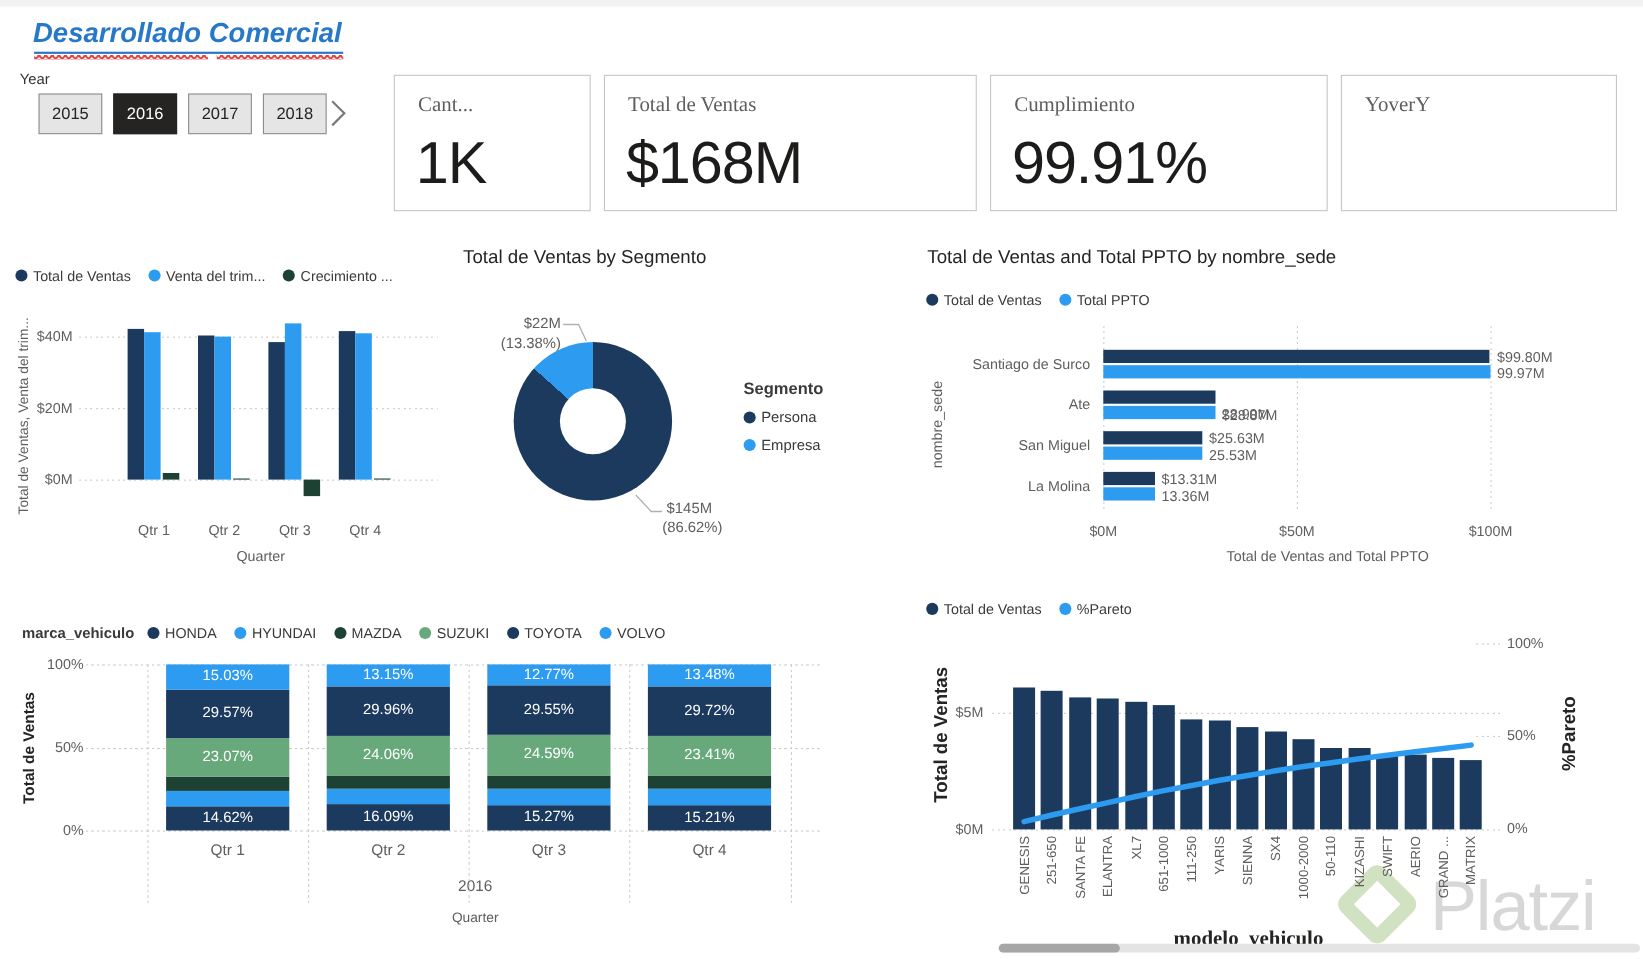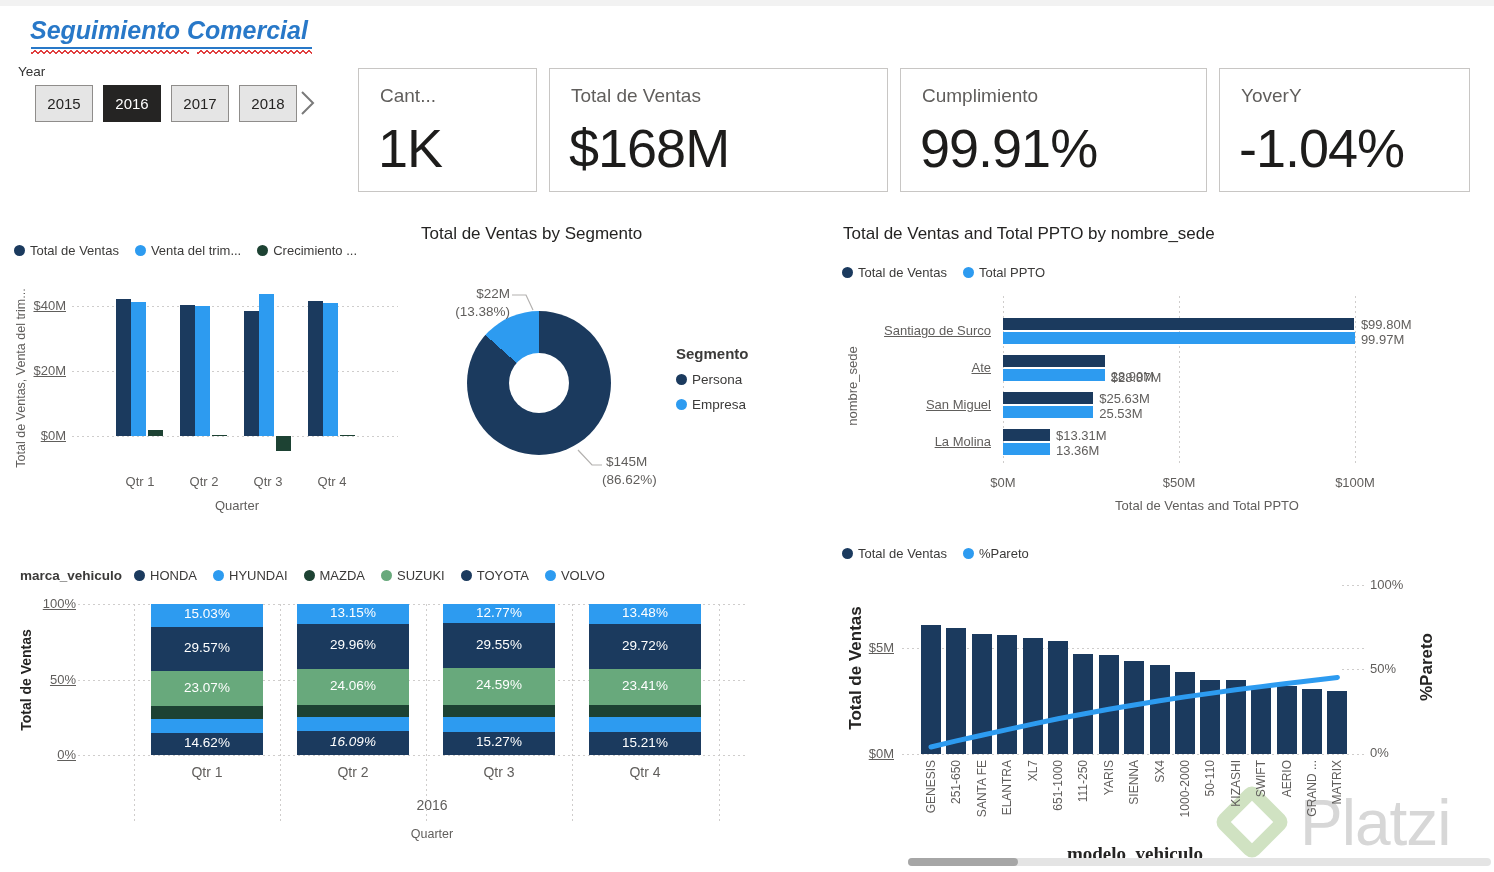--- a/index.html
+++ b/index.html
@@ -17,32 +17,32 @@
           border-bottom:2px solid #1f3864;padding:0 10px 2px 2px;white-space:nowrap;}
   
   #slicer-label{position:absolute;left:18px;top:64px;font-size:13.5px;color:#333;}
   #slicer-buttons{position:absolute;left:35px;top:85px;display:flex;gap:10px;}
   .year-btn{width:58px;height:37px;border:1px solid #8f8d8b;background:#e5e5e5;color:#252423;font-size:15px;
             display:flex;align-items:center;justify-content:center;box-sizing:border-box;cursor:pointer;}
   .year-btn.sel{background:#252423;color:#fff;border-color:#252423;}
   #slicer-next{position:absolute;left:298px;top:89px;width:20px;height:28px;cursor:pointer;}
   
   .kpi{position:absolute;top:68px;height:124px;background:#fff;border:1px solid #c8c6c4;box-sizing:border-box;}
-  .kpi-label{position:absolute;left:21px;top:16px;font-size:19px;color:#605e5c;}
+  .kpi-label{position:absolute;left:21px;top:16px;font-size:19px;color:#605e5c;font-family:Liberation Serif, serif;}
   .kpi-value{position:absolute;left:19px;top:48px;font-size:54px;color:#1d1c1b;letter-spacing:-1px;white-space:nowrap;}
   
   .chart{position:absolute;}
   .chart-title{position:absolute;font-size:17px;color:#252423;white-space:nowrap;}
   .legend-row{position:absolute;white-space:nowrap;display:flex;align-items:center;}
   .leg-item{display:inline-flex;align-items:center;margin-right:16px;font-size:13px;color:#3b3a39;gap:5px;cursor:pointer;}
   .leg-col .leg-item{margin:0 0 10px 0;display:flex;font-size:13.5px;}
   .dot{width:11px;height:11px;border-radius:50%;flex:0 0 auto;}
   .legend-title{font-weight:bold;font-size:13.5px;color:#3b3a39;margin-right:12px;}
   .tick{position:absolute;font-size:13px;color:#605e5c;white-space:nowrap;}
-  .tick.r{text-align:right;text-decoration:underline;} .tick.c{text-align:center;}
+  .tick.r{text-align:right;} .tick.c{text-align:center;}
   .bar{position:absolute;}
   .hdots{position:absolute;height:1px;background-image:repeating-linear-gradient(to right,#cfcdcc 0 2px,transparent 2px 5px);}
   .vdots{position:absolute;width:1px;background-image:repeating-linear-gradient(to bottom,#cfcdcc 0 2px,transparent 2px 5px);}
   .rot{position:absolute;transform:translate(-50%,-50%) rotate(-90deg);white-space:nowrap;}
   .axis-title{font-size:13px;color:#605e5c;}
   .axis-title-sm{font-size:12.5px;color:#605e5c;}
   .axis-title-bold{font-weight:bold;color:#252423;}
   .seg-label{position:absolute;color:#fff;font-size:13.5px;text-align:center;}
   .vlabel{position:absolute;font-size:12px;color:#605e5c;white-space:nowrap;
           transform:rotate(-90deg) translateX(-100%);transform-origin:0 0;}
@@ -58,21 +58,21 @@
   
   #chartE-scroll-track{position:absolute;left:72px;top:320px;width:583px;height:8px;border-radius:4px;background:#e4e4e4;cursor:pointer;}
   #chartE-scroll-thumb{position:absolute;left:0;top:0;width:110px;height:8px;border-radius:4px;background:#a6a6a6;cursor:grab;}
 </style>
 </head>
 <body>
 
 <div id="page">
   <div id="topstrip"></div>
 
-  <div id="title">Seguimiento Comercial</div>
+  <div id="title">Desarrollado Comercial</div>
   <div class="title-underline" style="left:31px;top:47px;width:281px;"></div>
   <div class="squiggle" style="left:31px;top:50px;width:158px;"></div>
   <div class="squiggle" style="left:197px;top:50px;width:115px;"></div>
 
   <div id="slicer-label">Year</div>
   <div id="slicer-buttons">
       <div class="year-btn">2015</div>
       <div class="year-btn sel">2016</div>
       <div class="year-btn">2017</div>
       <div class="year-btn">2018</div>
@@ -90,21 +90,20 @@
   <div class="kpi" style="left:549px;width:339px;">
     <div class="kpi-label">Total de Ventas</div>
     <div class="kpi-value">$168M</div>
   </div>
   <div class="kpi" style="left:900px;width:307px;">
     <div class="kpi-label">Cumplimiento</div>
     <div class="kpi-value">99.91%</div>
   </div>
   <div class="kpi" style="left:1219px;width:251px;">
     <div class="kpi-label">YoverY</div>
-    <div class="kpi-value">-1.04%</div>
   </div>
 
   <div id="wm-diamond"></div>
   <div id="wm-text">Platzi</div>
 
   <div id="chartA" class="chart" style="left:0;top:238px;width:410px;height:285px;">
     <div id="chartA-legend" class="legend-row" style="left:14px;top:5px;">
         <div class="leg-item">
           <div class="dot" style="background: rgb(27, 58, 94);"></div>
           <div>Total de Ventas</div>
@@ -259,21 +258,21 @@
       <div class="bar" style="left: 151px; top: 153.73px; width: 112px; height: 14.194px; background: rgb(45, 155, 240);"></div>
       <div class="bar" style="left: 151px; top: 141.182px; width: 112px; height: 12.5481px; background: rgb(29, 66, 51);"></div>
       <div class="bar" style="left: 151px; top: 106.346px; width: 112px; height: 34.8357px; background: rgb(104, 169, 124);"></div>
       <div class="seg-label" style="left: 151px; top: 114.764px; width: 112px;">23.07%</div>
       <div class="bar" style="left: 151px; top: 61.6953px; width: 112px; height: 44.6507px; background: rgb(27, 58, 94);"></div>
       <div class="seg-label" style="left: 151px; top: 75.0207px; width: 112px;">29.57%</div>
       <div class="bar" style="left: 151px; top: 39px; width: 112px; height: 22.6953px; background: rgb(45, 155, 240);"></div>
       <div class="seg-label" style="left: 151px; top: 41.3477px; width: 112px;">15.03%</div>
       <div class="tick c" style="left: 172px; top: 199px; width: 70px; font-size: 14px;">Qtr 1</div>
       <div class="bar" style="left: 297px; top: 165.704px; width: 112px; height: 24.2959px; background: rgb(27, 58, 94);"></div>
-      <div class="seg-label" style="left: 297px; top: 168.852px; width: 112px; font-style: italic;">16.09%</div>
+      <div class="seg-label" style="left: 297px; top: 168.852px; width: 112px;">16.09%</div>
       <div class="bar" style="left: 297px; top: 151.661px; width: 112px; height: 14.043px; background: rgb(45, 155, 240);"></div>
       <div class="bar" style="left: 297px; top: 140.427px; width: 112px; height: 11.2344px; background: rgb(29, 66, 51);"></div>
       <div class="bar" style="left: 297px; top: 104.096px; width: 112px; height: 36.3306px; background: rgb(104, 169, 124);"></div>
       <div class="seg-label" style="left: 297px; top: 113.261px; width: 112px;">24.06%</div>
       <div class="bar" style="left: 297px; top: 58.8565px; width: 112px; height: 45.2396px; background: rgb(27, 58, 94);"></div>
       <div class="seg-label" style="left: 297px; top: 72.4763px; width: 112px;">29.96%</div>
       <div class="bar" style="left: 297px; top: 39px; width: 112px; height: 19.8565px; background: rgb(45, 155, 240);"></div>
       <div class="seg-label" style="left: 297px; top: 39.9282px; width: 112px;">13.15%</div>
       <div class="tick c" style="left: 318px; top: 199px; width: 70px; font-size: 14px;">Qtr 2</div>
       <div class="bar" style="left: 443px; top: 166.942px; width: 112px; height: 23.0577px; background: rgb(27, 58, 94);"></div>

